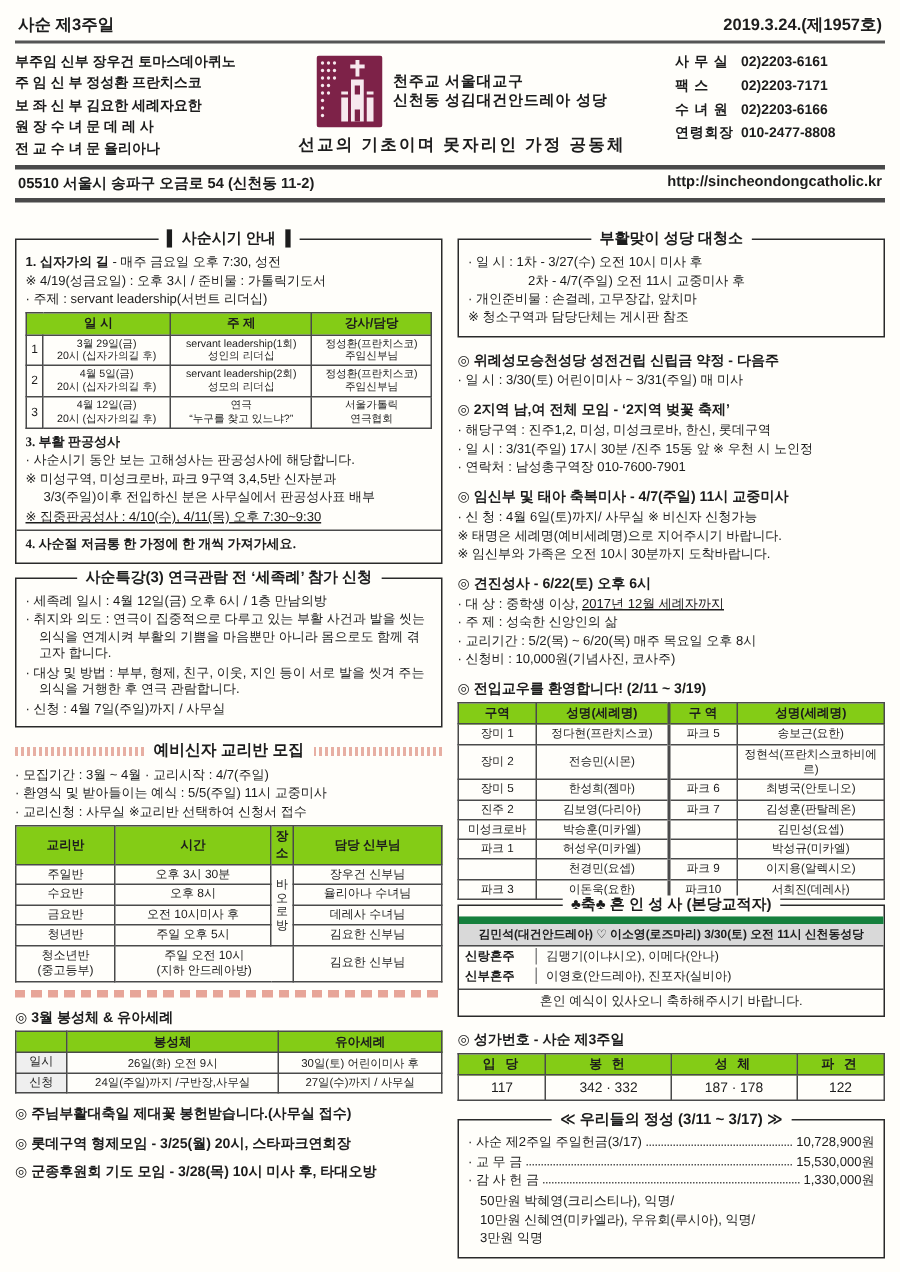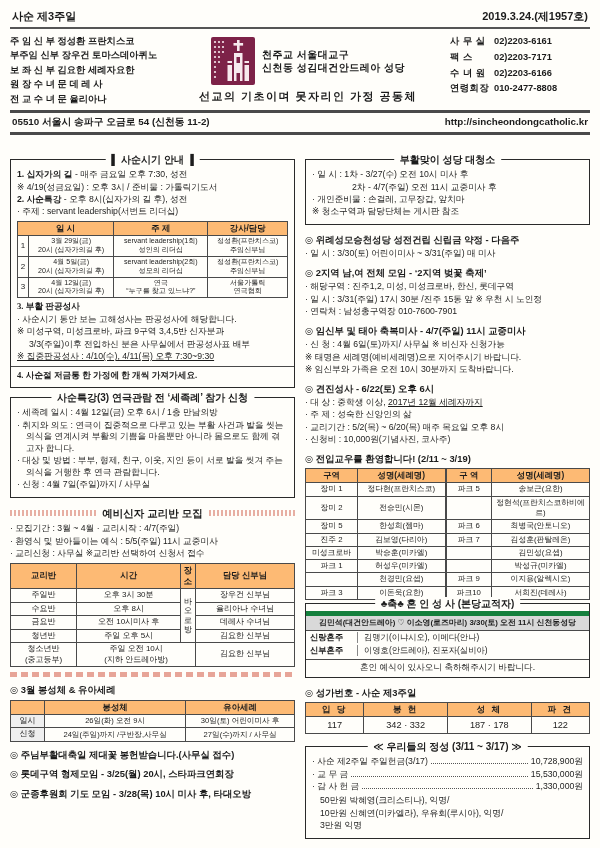--- a/index.html
+++ b/index.html
@@ -37,21 +37,21 @@
   .pre { white-space:pre-line; }
 
   .box { border:1.2px solid #2a2a2a; position:relative; padding:8px 6px 5px; margin-bottom:9px; background:#fffefa; }
   .box-title { position:absolute; top:-7px; left:50%; transform:translateX(-50%);
     background:#fffefa; padding:0 6px; font-weight:bold; font-size:10px; white-space:nowrap; }
 
   .sec-title { font-weight:bold; font-size:9.4px; margin:7px 0 2px; }
 
   table.tbl { border-collapse:collapse; width:100%; margin:3px 0; }
   table.tbl th, table.tbl td { border:1px solid #4a4a4a; text-align:center; padding:1px 2px; }
-  table.tbl th { background:#fdba74; font-size:8.4px; }
+  table.tbl th { background:#84cc16; font-size:8.4px; }
   table.tbl td { font-size:7.6px; }
 
   table.lecture td { font-size:7.1px; line-height:1.25; }
   table.lecture .num { width:11px; font-size:8px; }
 
   table.cate td { font-size:8px; }
   table.cate .vcell { width:15px; line-height:1.15; font-size:8px; }
 
   th.diag { background:
     linear-gradient(to top right, transparent calc(50% - 0.6px), #555 calc(50% - 0.6px), #555 calc(50% + 0.6px), transparent calc(50% + 0.6px)),
@@ -98,22 +98,22 @@
 
 <div class="page">
 
   <div class="top-row">
     <span>사순 제3주일</span>
     <span>2019.3.24.(제1957호)</span>
   </div>
 
   <div class="masthead">
     <div class="staff">
+      <div>부주임 신부  장우건 토마스데아퀴노</div>
       <div>주 임 신 부  정성환 프란치스코</div>
-      <div>부주임 신부  장우건 토마스데아퀴노</div>
       <div>보 좌 신 부  김요한 세례자요한</div>
       <div>원 장 수 녀  문 데 레 사</div>
       <div>전 교 수 녀  문 율리아나</div>
     </div>
     <div class="mast-center">
       <div class="center-top">
         <svg class="logo" viewBox="0 0 44 48">
           <rect x="0" y="0" width="44" height="48" rx="2" fill="#7d2248"></rect>
           <g fill="#f7e9ee">
             <circle cx="4" cy="5" r="1.1"></circle>
@@ -178,21 +178,20 @@
   </div>
 
   <div class="columns">
 
     <div class="col">
 
       <div class="box">
         <span class="box-title">▌ 사순시기 안내 ▐</span>
         <div class="line"><b>1. 십자가의 길</b> <span>- 매주 금요일 오후 7:30, 성전</span></div>
         <div class="line">※ 4/19(성금요일) : 오후 3시 / 준비물 : 가톨릭기도서</div>
-        <div class="line"><b>2. 사순특강</b> <span>- 오후 8시(십자가의 길 후), 성전</span></div>
         <div class="line">· 주제 : servant leadership(서번트 리더십)</div>
         <table class="tbl lecture">
           <thead>
             <tr>
               <th colspan="2">일 시</th>
               <th>주 제</th>
               <th>강사/담당</th>
             </tr>
           </thead>
           <tbody>

